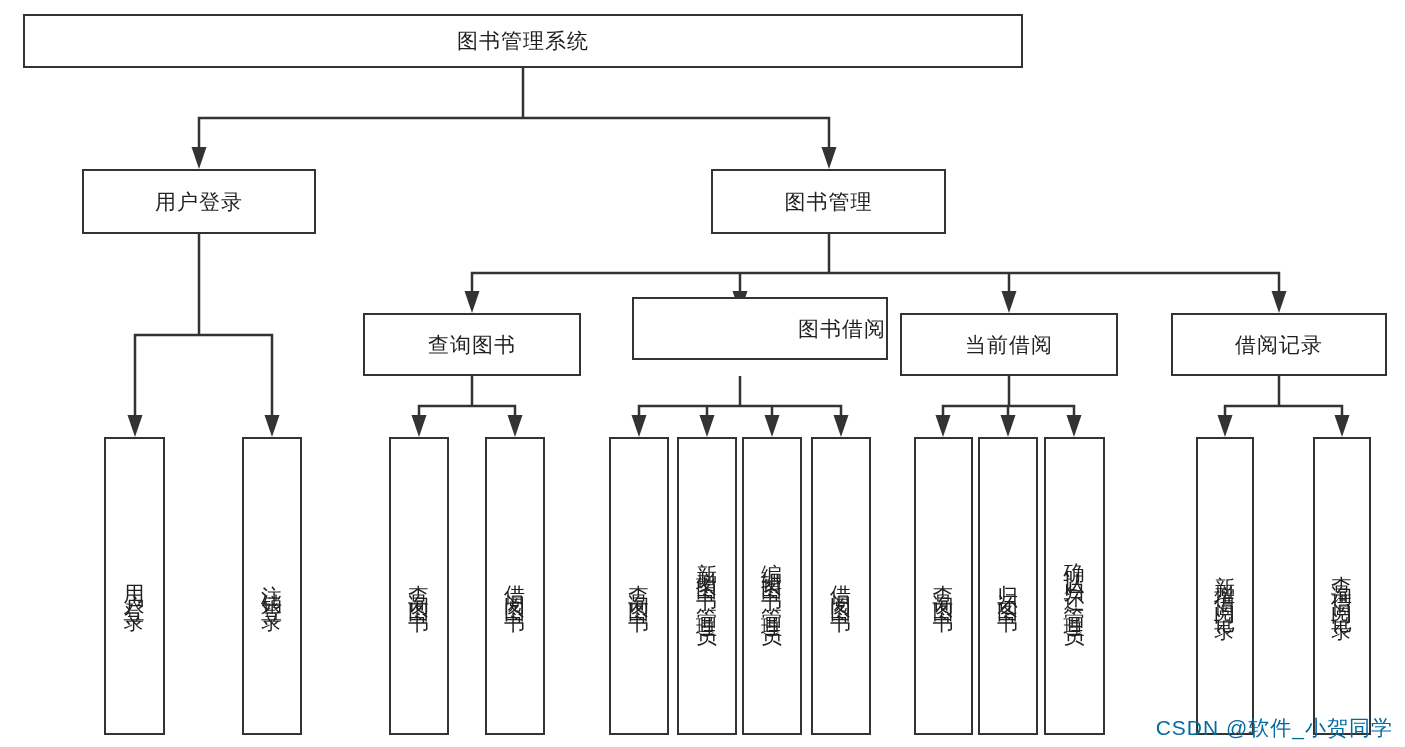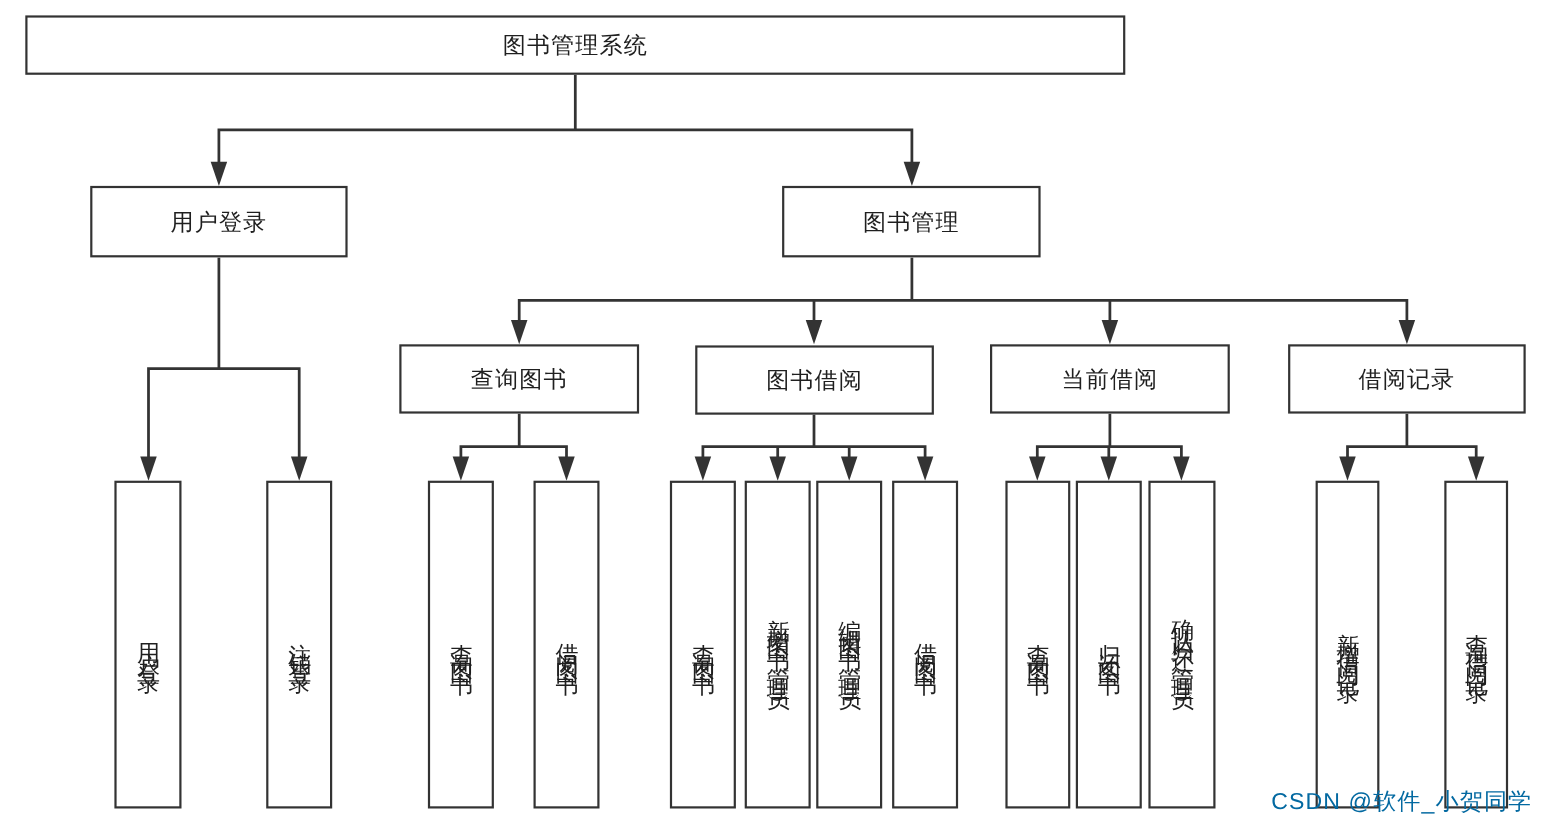--- a/index.html
+++ b/index.html
@@ -103,21 +103,21 @@
   <div class="box" style="left:82px; top:169px; width:234px; height:65px;">
     <span>用户登录</span>
   </div>
   <div class="box" style="left:711px; top:169px; width:235px; height:65px;">
     <span>图书管理</span>
   </div>
 
   <div class="box" style="left:363px; top:313px; width:218px; height:63px;">
     <span>查询图书</span>
   </div>
-  <div class="box" style="left:632px; top:314px; width:217px; height:63px;">
+  <div class="box" style="left:632px; top:297px; width:256px; height:63px;justify-content:flex-end;">
     <span>图书借阅</span>
   </div>
   <div class="box" style="left:900px; top:313px; width:218px; height:63px;">
     <span>当前借阅</span>
   </div>
   <div class="box" style="left:1171px; top:313px; width:216px; height:63px;">
     <span>借阅记录</span>
   </div>
 
   <div class="box leaf" style="left:104px; top:437px; width:61px; height:298px;">

